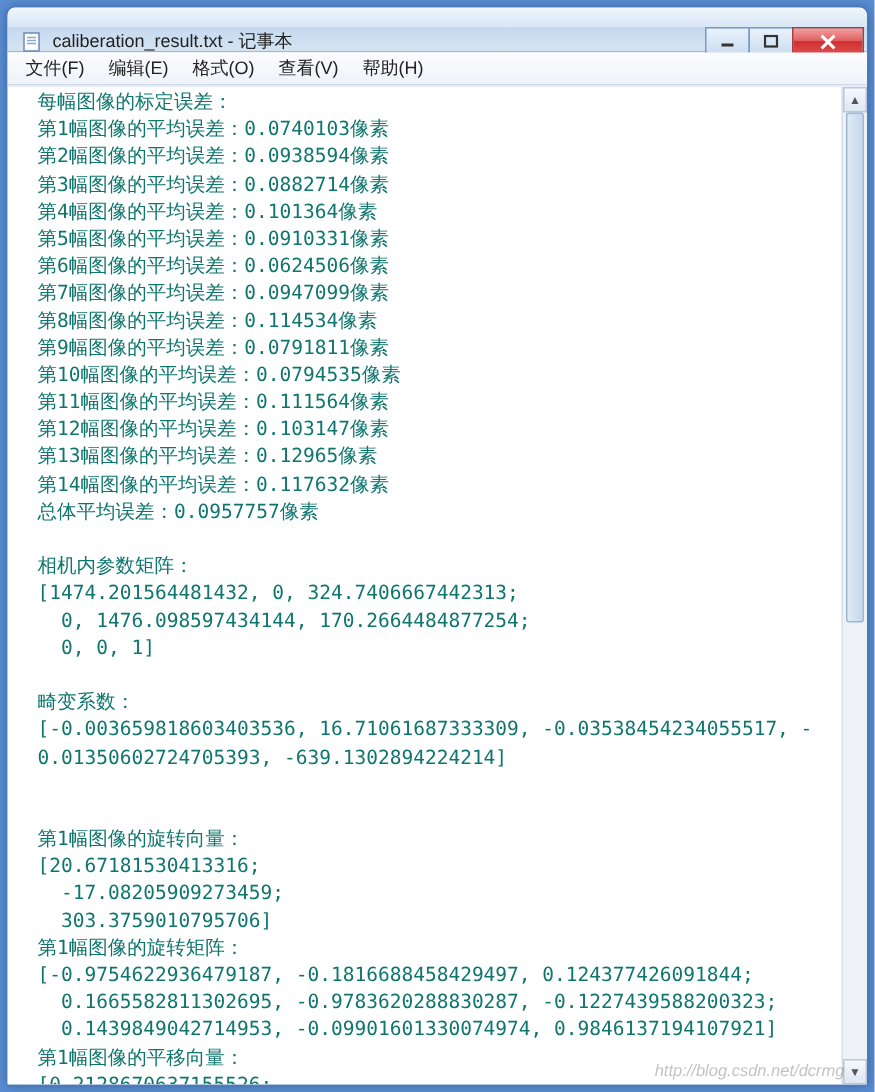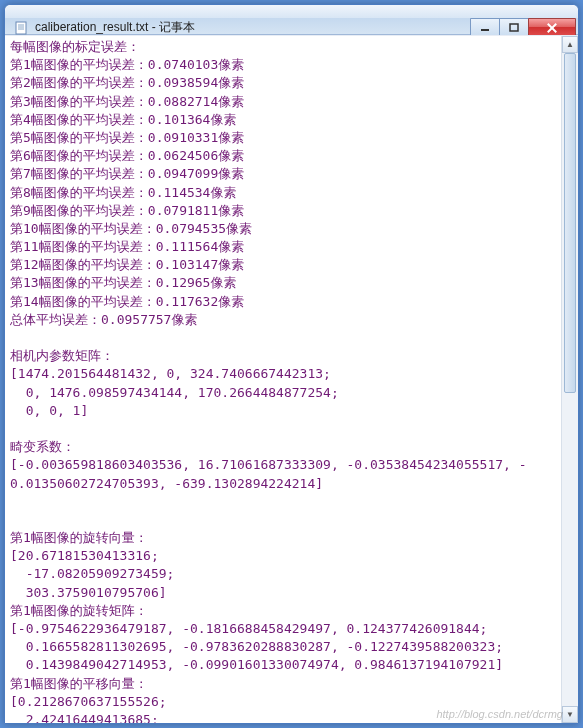--- a/index.html
+++ b/index.html
@@ -96,27 +96,27 @@
 }
 .content-wrap {
   flex: 1;
   display: flex;
   overflow: hidden;
   border-top: 1px solid #e8edf5;
 }
 .content {
   flex: 1;
   background: #fff;
-  padding: 2px 5px;
+  padding: 2px 20px;
   font-family: "SimSun", "NSimSun", monospace;
   font-size: 13px;
   line-height: 1.4;
   white-space: pre;
   overflow: hidden;
-  color: #701a75;
+  color: #0f766e;
 }
 .scrollbar {
   width: 17px;
   background: #eef2f7;
   border-left: 1px solid #d8e0ea;
   display: flex;
   flex-direction: column;
 }
 .scroll-arrow {
   height: 17px;
@@ -178,20 +178,27 @@
         <svg width="10" height="10">
             <rect x="1" y="1" width="8" height="7" fill="none" stroke="#333" stroke-width="1.5"></rect>
           </svg>
       </div>
       <div class="win-btn close">
         <span class="x-shape"></span>
       </div>
     </div>
   </div>
 
+  <div class="menubar">
+    <span class="menu-item">文件(F)</span>
+    <span class="menu-item">编辑(E)</span>
+    <span class="menu-item">格式(O)</span>
+    <span class="menu-item">查看(V)</span>
+    <span class="menu-item">帮助(H)</span>
+  </div>
 
   <div class="content-wrap">
     <div class="content"><span>每幅图像的标定误差：</span>
 <span>第1幅图像的平均误差：0.0740103像素</span>
 <span>第2幅图像的平均误差：0.0938594像素</span>
 <span>第3幅图像的平均误差：0.0882714像素</span>
 <span>第4幅图像的平均误差：0.101364像素</span>
 <span>第5幅图像的平均误差：0.0910331像素</span>
 <span>第6幅图像的平均误差：0.0624506像素</span>
 <span>第7幅图像的平均误差：0.0947099像素</span>

